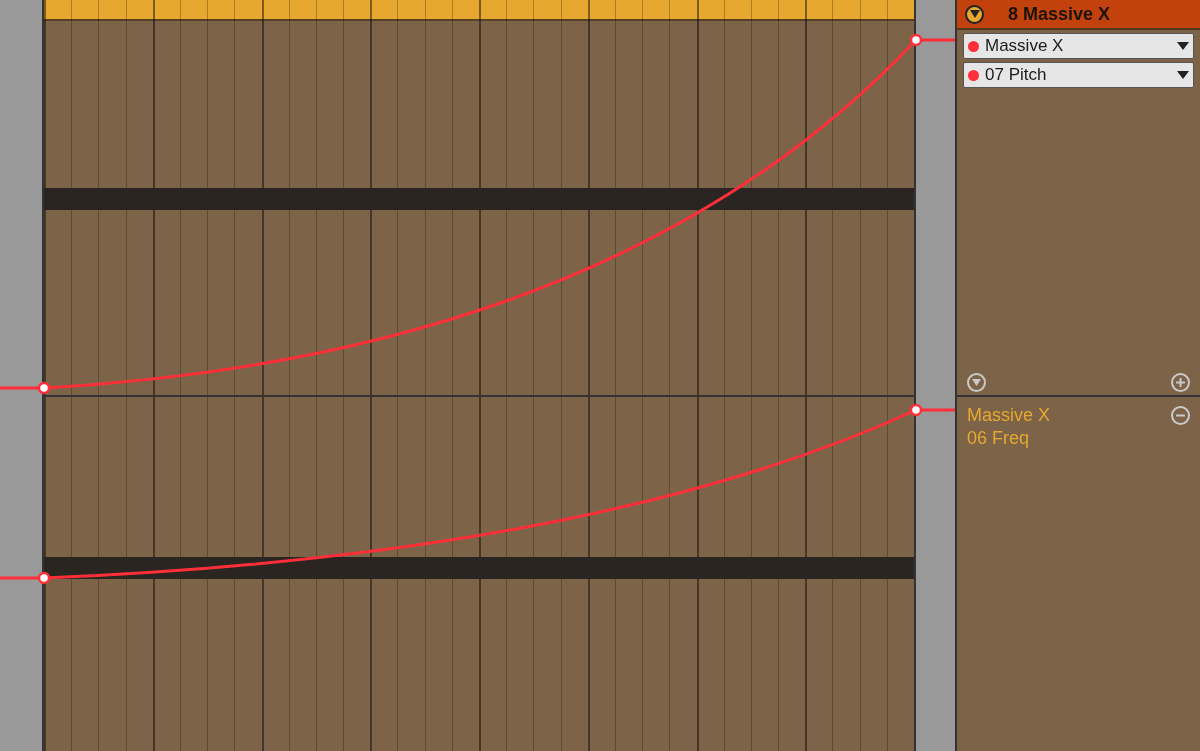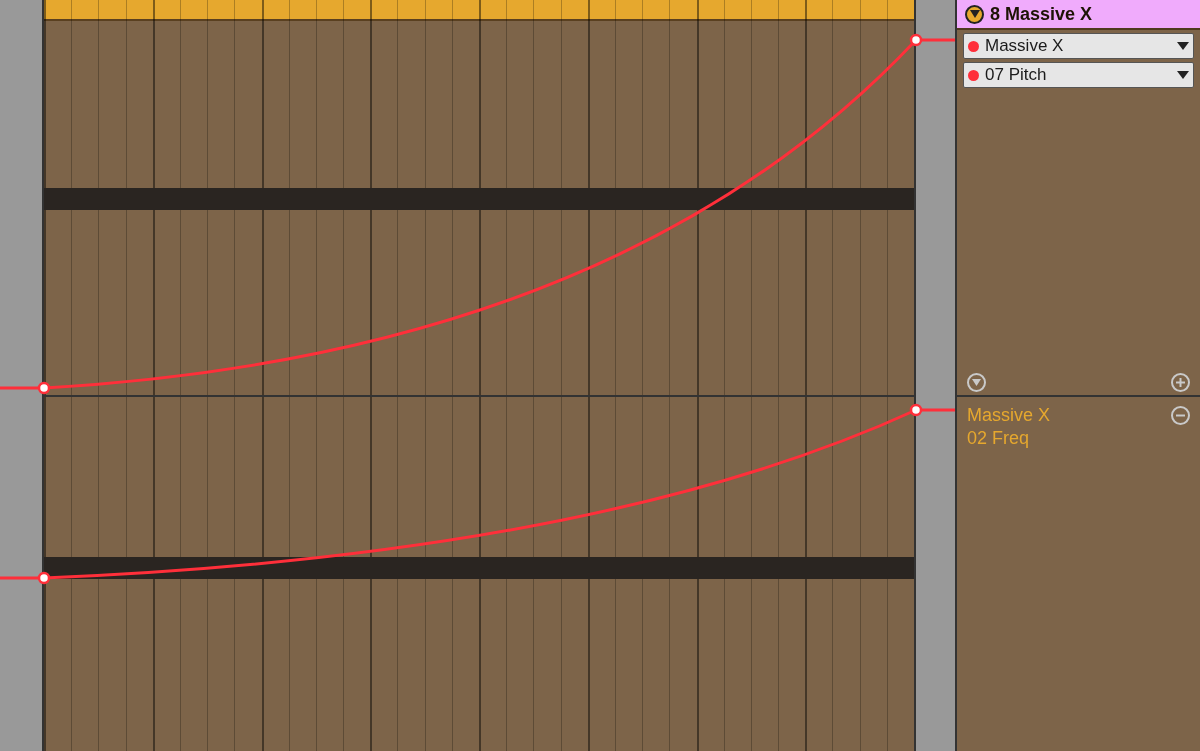--- a/index.html
+++ b/index.html
@@ -108,24 +108,24 @@
     flex: 0 0 245px;
     height: 751px;
     background: #7d6449;
     border-left: 2px solid #333;
     position: relative;
     font-size: 18px;
   }
   .track-header {
     display: flex;
     align-items: center;
-    gap: 6px;
+    gap: 24px;
     height: 30px;
     padding: 0 8px;
-    background: #f0abfc;
+    background: #c2410c;
     border-bottom: 2.5px solid #4e3a1e;
   }
   .fold-btn {
     width: 19px; height: 19px;
     border: 2px solid #222;
     border-radius: 50%;
     display: flex; align-items: center; justify-content: center;
     background: #e6a82e;
     cursor: pointer;
   }
@@ -320,17 +320,17 @@
 
     <div class="lane-strip" style="top:398px;">
       <div class="row-dev">
         <span class="device-name">Massive X</span>
         <span class="small-round">
           <svg width="11" height="11" viewBox="0 0 11 11">
             <line x1="1" y1="5.5" x2="10" y2="5.5" stroke="#c9c9c9" stroke-width="2"></line>
           </svg>
         </span>
       </div>
-      <div class="param-name">02 Freq</div>
+      <div class="param-name">06 Freq</div>
     </div>
 
   </div>
 </div>
 
 </body></html>

